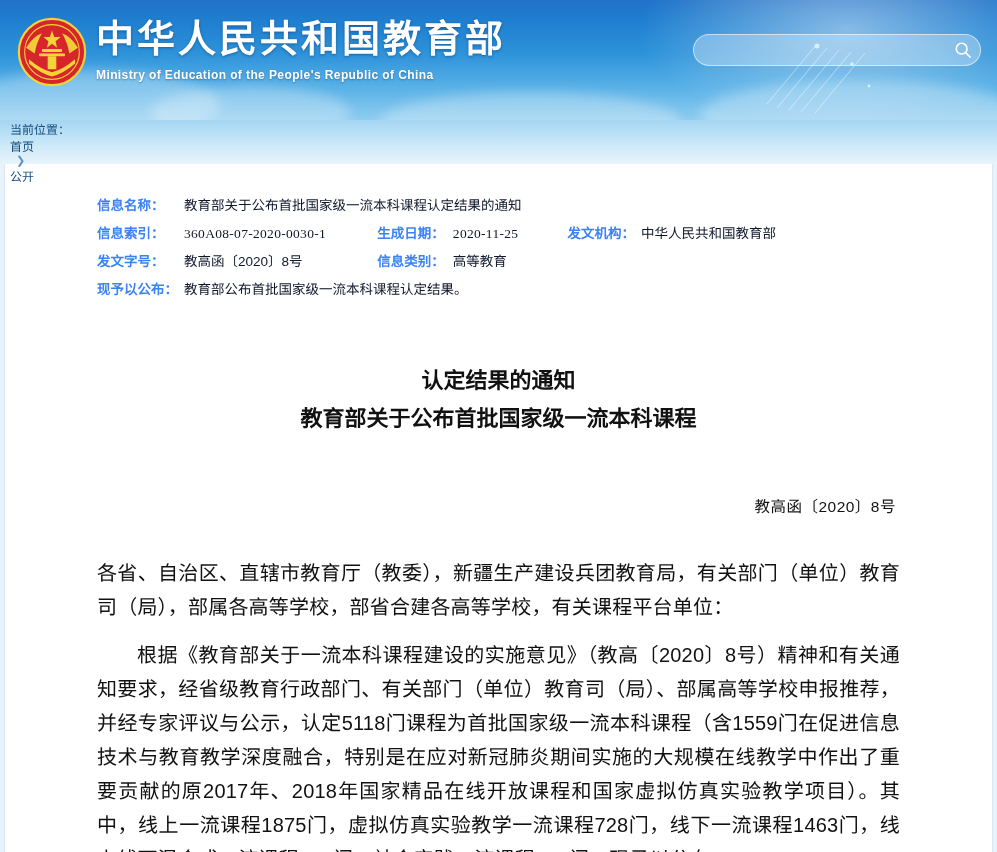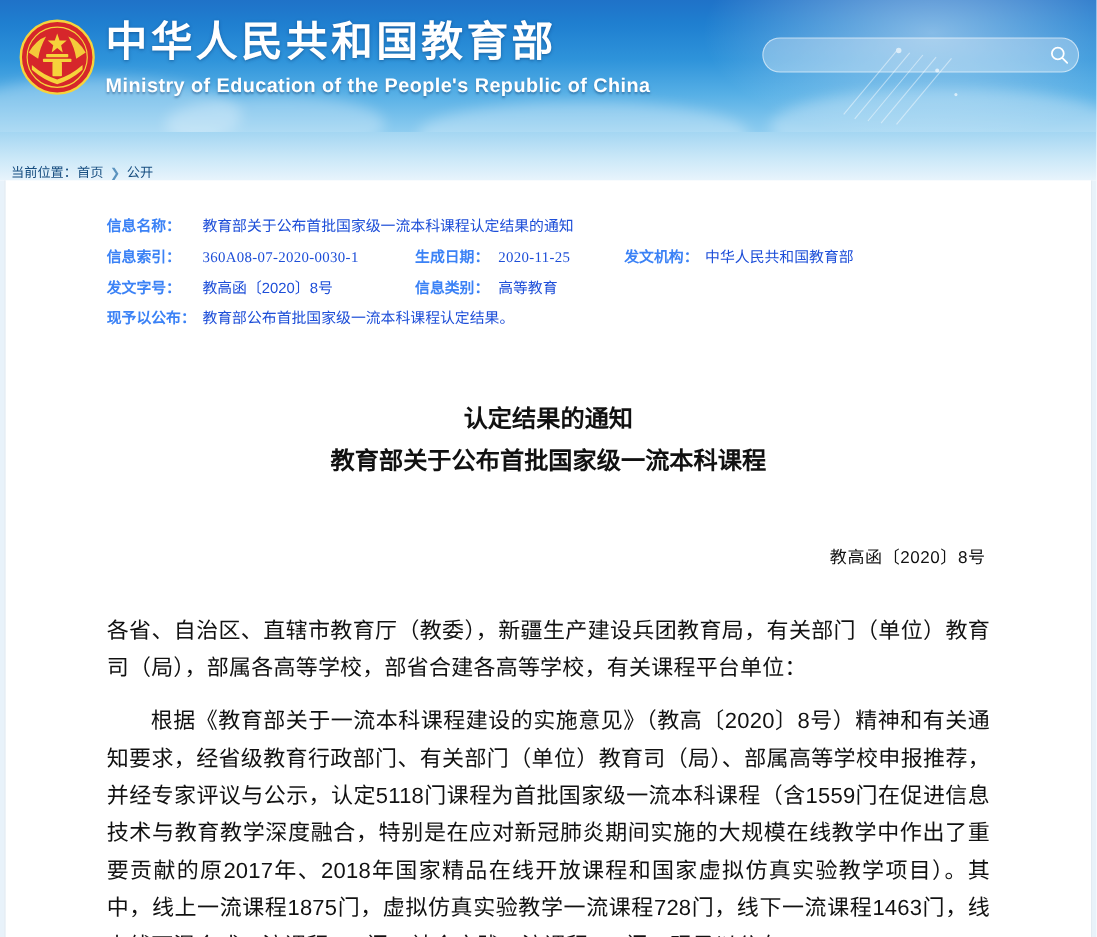--- a/index.html
+++ b/index.html
@@ -64,21 +64,21 @@
     color: #ffffff;
   }
   .brand .cn {
     font-size: 38px;
     font-weight: bold;
     letter-spacing: 3px;
     line-height: 46px;
     text-shadow: 0 1px 3px rgba(0,40,90,.45);
   }
   .brand .en {
-    font-size: 18px;
+    font-size: 12px;
     font-weight: bold;
     letter-spacing: .4px;
     margin-top: 6px;
     text-shadow: 0 1px 2px rgba(0,40,90,.4);
   }
 
   .search-box {
     position: absolute;
     right: 16px;
     top: 34px;
@@ -107,24 +107,25 @@
     cursor: pointer;
     background: transparent;
     border: none;
   }
 
   
   .breadcrumb-bar {
     height: 44px;
     background: linear-gradient(180deg, #a4d6f2 0%, #cbe8f8 55%, #e8f4fc 100%);
     display: flex;
-    align-items: flex-end;
+    align-items: flex-start;
     padding: 0 10px;
     font-size: 12px;
     color: #174e80;
+    flex-direction: column;
   }
   .breadcrumb-bar a { color: #174e80; text-decoration: none; }
   .breadcrumb-sep { margin: 0 6px; color: #5b93bf; font-size: 11px; }
 
   
   .content-wrap {
     background: #e8f2fa;
     padding: 0 4px 8px 4px;
   }
   .card {
@@ -138,21 +139,21 @@
   
   .meta {
     margin: 0 0 0 92px;
     font-size: 13.5px;
     color: #222;
     line-height: 26px;
   }
   .meta table { border-collapse: collapse; }
   .meta td { padding: 1px 0; vertical-align: top; white-space: nowrap; }
   .meta .lbl { color: #3b82f6; font-weight: bold; padding-right: 6px; }
-  .meta .val { color: #1d4ed8; padding-right: 46px; }
+  .meta .val { color: #0f172a; padding-right: 46px; }
   .meta .val.mono { font-family: Liberation Serif, serif; letter-spacing: .3px; }
 
   
   .doc-title {
     text-align: center;
     font-size: 22px;
     font-weight: bold;
     color: #111;
     line-height: 38px;
     margin: 58px auto 0 auto;

